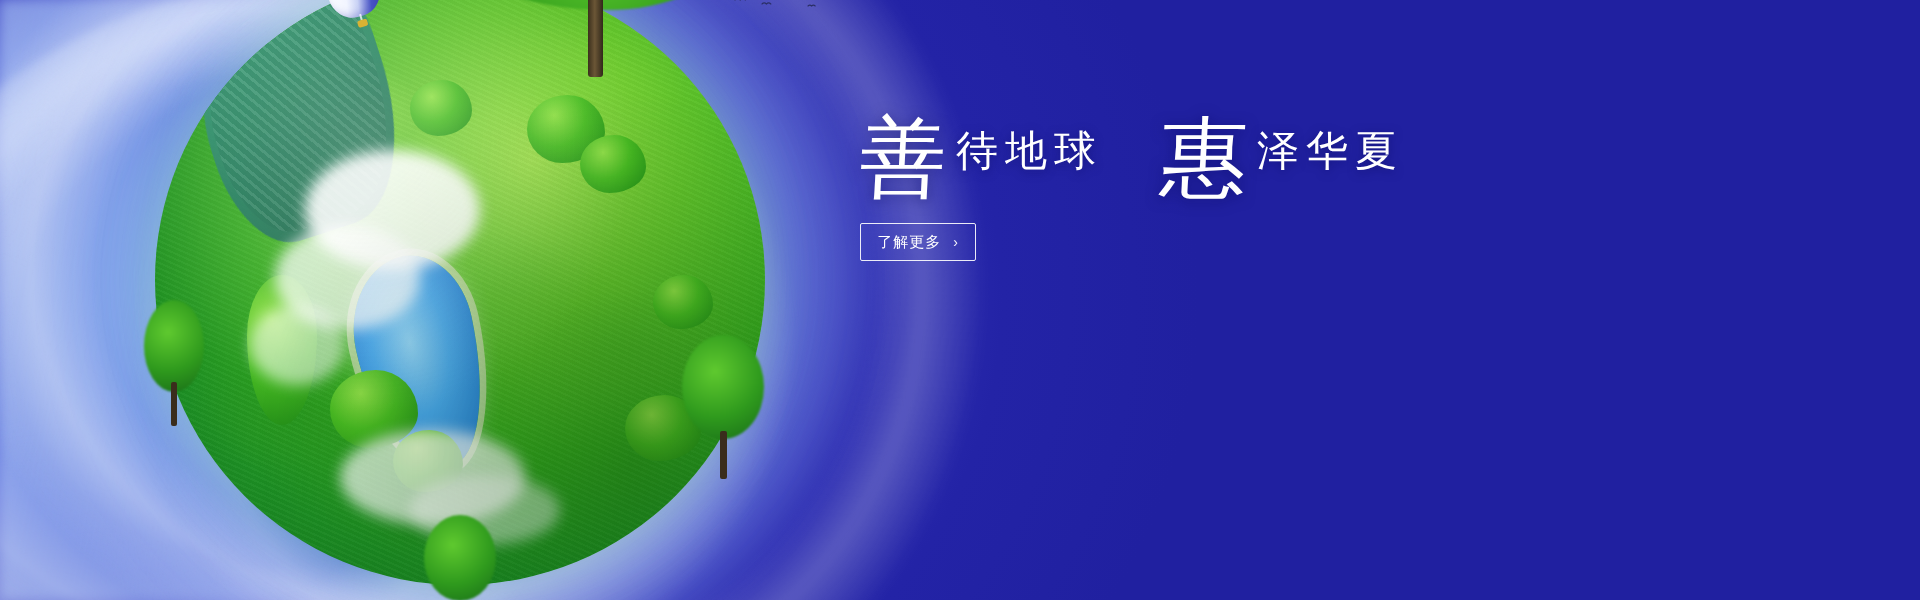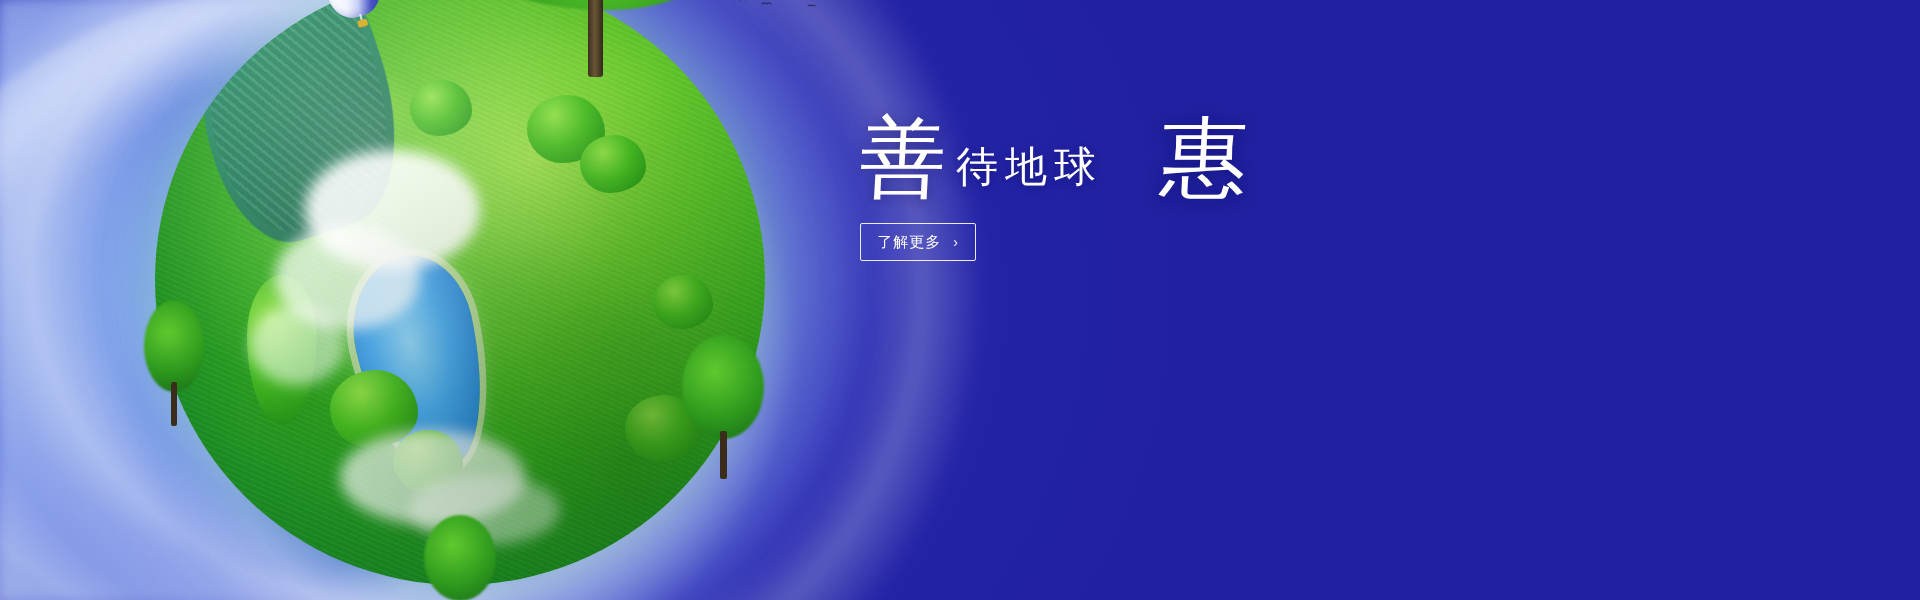--- a/index.html
+++ b/index.html
@@ -170,21 +170,21 @@
     font-family:"DejaVu Serif","Liberation Serif",serif;
     font-size:86px;line-height:.92;font-weight:400;
     letter-spacing:0;
     text-shadow:0 2px 14px rgba(10,10,90,.55);
     transform:skewX(-3deg);
   }
   .hl-small{
     font-family:"DejaVu Serif","Liberation Serif",serif;
     font-size:42px;line-height:1;font-weight:400;
     letter-spacing:7px;
-    margin-left:10px;margin-bottom:9px;
+    margin-left:10px;margin-bottom:25px;
     text-shadow:0 2px 10px rgba(10,10,90,.5);
   }
   .hl-gap{width:58px;}
 
   .subtitle{
     margin-top:30px;
     color:#fff;font-size:25px;letter-spacing:9px;white-space:nowrap;
     text-shadow:0 1px 8px rgba(10,10,90,.45);
   }
   .desc{
@@ -289,20 +289,21 @@
   <div class="content">
 
     <div class="headline">
       <span class="hl-group">
         <span class="hl-big">善</span>
         <span class="hl-small">待地球</span>
       </span>
       <span class="hl-gap"></span>
       <span class="hl-group">
         <span class="hl-big">惠</span>
+        <span class="hl-small">泽华夏</span>
       </span>
     </div>
 
 
 
     <div class="cta">
       <span>了解更多</span>
       <span class="chev">›</span>
     </div>
   </div>

